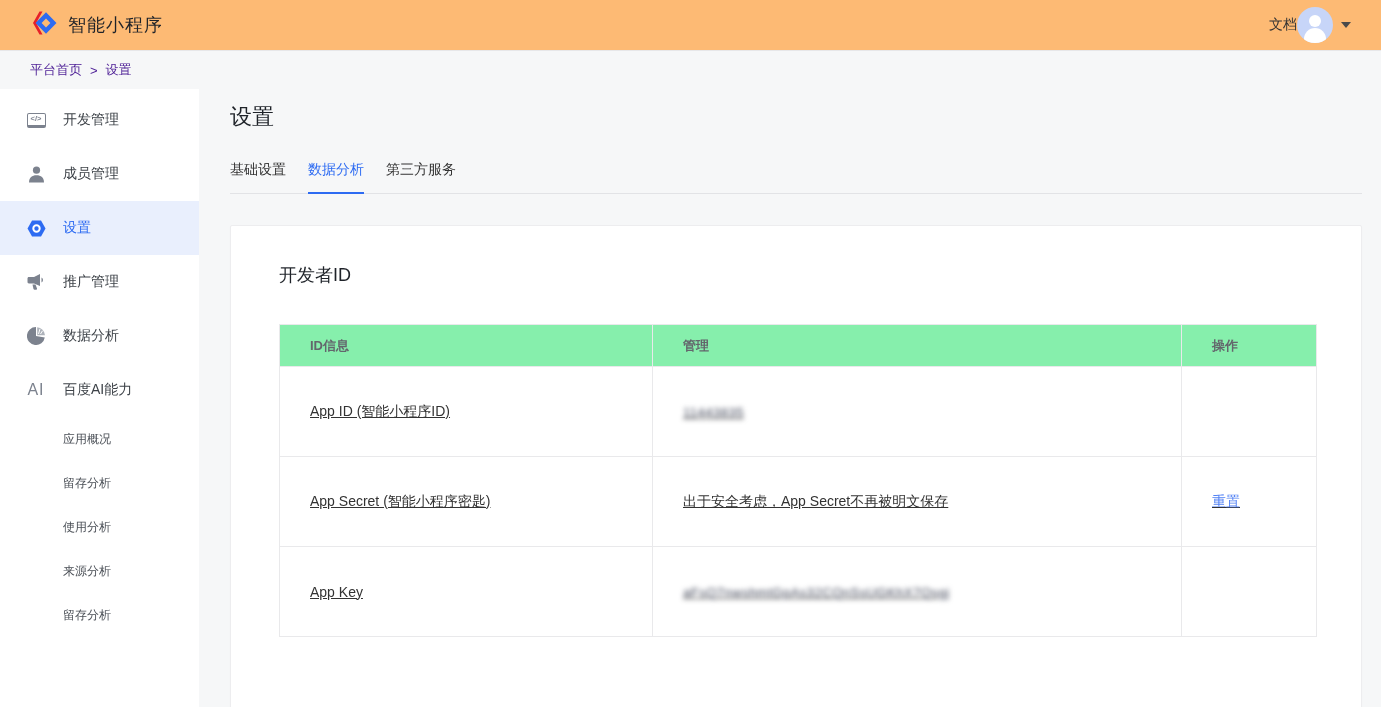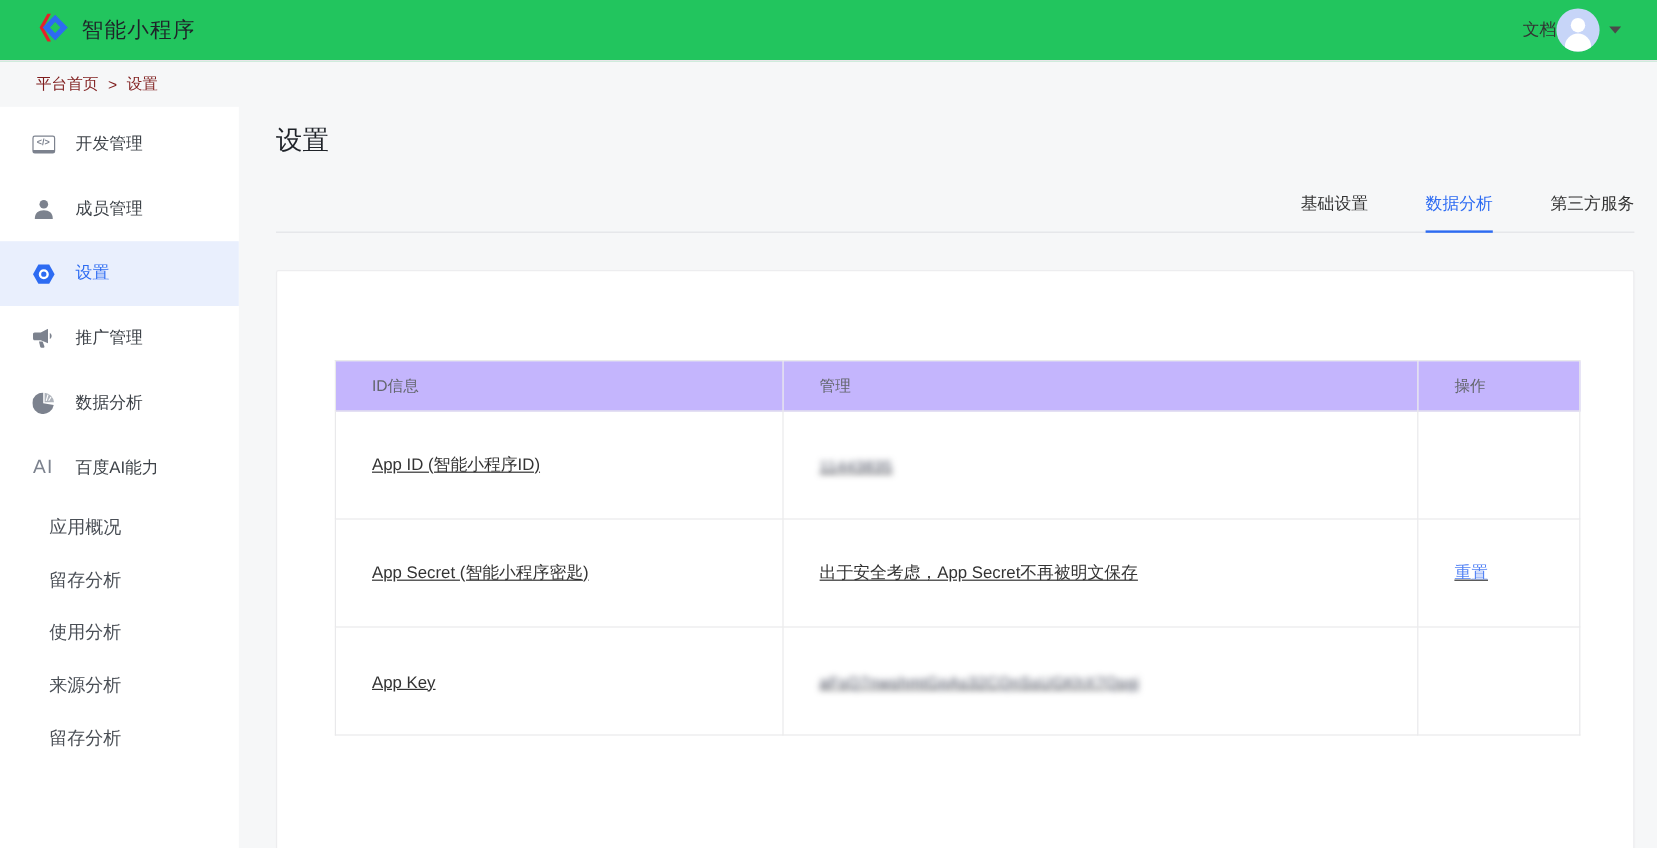--- a/index.html
+++ b/index.html
@@ -3,21 +3,21 @@
 <meta charset="utf-8">
 <style>
   * { margin:0; padding:0; box-sizing:border-box; }
   html,body { width:1381px; height:707px; overflow:hidden; }
   body {
     font-family:"Liberation Sans","DejaVu Sans",sans-serif;
     background:#f6f7f8; color:#333;
   }
   
   .topbar {
-    height:51px; background:#22c55e; border-bottom:1px solid #e7e7e9;
+    height:51px; background:#fdba74; border-bottom:1px solid #e7e7e9;
     display:flex; align-items:center; padding:16px 30px;
   }
   .brand { display:flex; align-items:center; gap:10px; }
   .brand-title { font-size:18px; color:#1f2329; letter-spacing:1px; }
   .topbar-right { margin-left:auto; display:flex; align-items:center; }
   .doc-link { font-size:14px; color:#333; cursor:pointer; }
   .avatar-wrap { display:flex; align-items:center; gap:8px; cursor:pointer; }
   .avatar {
     width:36px; height:36px; border-radius:50%; background:#c7d5f8;
     position:relative; overflow:hidden;
@@ -30,72 +30,72 @@
     position:absolute; left:50%; top:21px; transform:translateX(-50%);
     width:22px; height:16px; border-radius:11px 11px 0 0; background:#fff;
   }
   .caret-down {
     width:0; height:0; border-left:5px solid transparent;
     border-right:5px solid transparent; border-top:6px solid #4a4a4a;
   }
   
   .breadcrumb {
     height:38px; display:flex; align-items:center; padding:0 30px;
-    font-size:13px; color:#7f1d1d; gap:8px;text-align:right;
+    font-size:13px; color:#4c1d95; gap:8px;text-align:right;
   }
   .breadcrumb .crumb-link { cursor:pointer; }
   
   .layout { display:flex; height:618px; }
   .sidebar { width:199px; background:#fff; flex-shrink:0; padding-top:4px; }
   .side-item {
     height:54px; display:flex; align-items:center; padding-left:25px;
     font-size:14px; color:#3d4248; cursor:pointer;
   }
   .side-item .ico {
     width:22px; display:flex; justify-content:center; align-items:center;
     margin-right:16px; color:#7c828e; flex-shrink:0;
   }
   .side-item.active { background:#e9effd; color:#2d6bf2; }
   .side-sub {
-    height:44px; display:flex; align-items:center; padding-left:41px;
-    font-size:15px; color:#4a4f56; cursor:pointer;
+    height:44px; display:flex; align-items:center; padding-left:63px;
+    font-size:12px; color:#4a4f56; cursor:pointer;
   }
   .ai-glyph { font-size:16px; color:#7c828e; letter-spacing:1px; }
   .code-badge {
     width:19px; height:15px; border:1.6px solid #7c828e; border-bottom:3.2px solid #7c828e;
     border-radius:2px; font-size:7.5px; font-weight:bold; color:#7c828e;
     display:flex; align-items:center; justify-content:center; line-height:1;
   }
   
   .main { flex:1; padding:13px 19px 0 31px; }
   .page-title { font-size:22px; font-weight:500; color:#1f2329; }
   .tabs {
-    margin-top:29px; display:flex; gap:48px;
-    border-bottom:1px solid #e2e3e6; width:1132px;justify-content:flex-end;
+    margin-top:29px; display:flex; gap:22px;
+    border-bottom:1px solid #e2e3e6; width:1132px;
   }
   .tab {
     font-size:14px; color:#333; padding-bottom:13px; cursor:pointer;
     border-bottom:2px solid transparent; margin-bottom:-1px;
   }
   .tab.active { color:#2d6bf2; border-bottom-color:#2d6bf2; }
   
   .card {
     margin-top:31px; width:1132px; height:484px; background:#fff;
     border:1px solid #ededef; border-radius:2px;
     box-shadow:0 1px 3px rgba(0,0,0,0.02); padding:37px 48px;
   }
   .card-heading { font-size:18px; font-weight:500; color:#1f2329; }
   table.dev-table {
     margin-top:37px; border-collapse:collapse; table-layout:fixed; width:1037px;
   }
   .dev-table th, .dev-table td {
     border:1px solid #e9e9eb; text-align:left; padding-left:30px;
   }
   .dev-table th {
-    background:#c4b5fd; height:42px; font-size:13px; font-weight:400; color:#63666c;
+    background:#86efac; height:42px; font-size:13px; font-weight:700; color:#63666c;
   }
   .dev-table td { height:90px; font-size:14px; color:#333;text-decoration:underline; }
   .col-id { width:373px; } .col-val { width:529px; } .col-act { width:135px; }
   .blurred { filter:blur(2.6px); color:#3a3f52; font-size:13px; letter-spacing:0.5px; }
   .reset-link { color:#5282f5; cursor:pointer; font-size:14px; }
 </style>
 </head>
 <body>
 
 <div class="topbar">
@@ -207,20 +207,21 @@
   <div class="main">
     <div class="page-title">设置</div>
 
     <div class="tabs">
       <div class="tab">基础设置</div>
       <div class="tab active">数据分析</div>
       <div class="tab">第三方服务</div>
     </div>
 
     <div class="card">
+      <div class="card-heading">开发者ID</div>
 
       <table class="dev-table">
         <colgroup>
             <col class="col-id">
             <col class="col-val">
             <col class="col-act">
           </colgroup>
         <thead>
           <tr>
             <th>ID信息</th>

